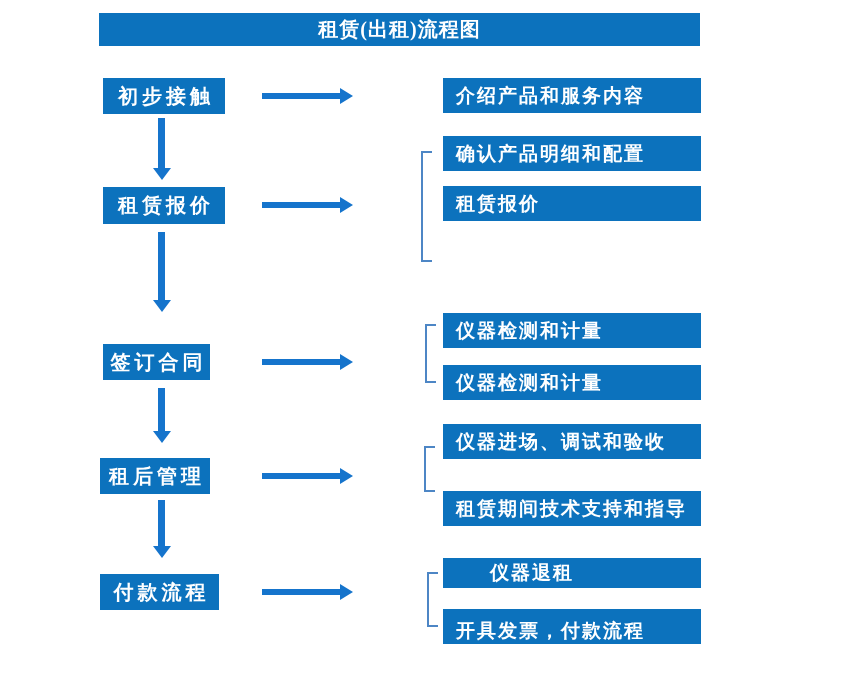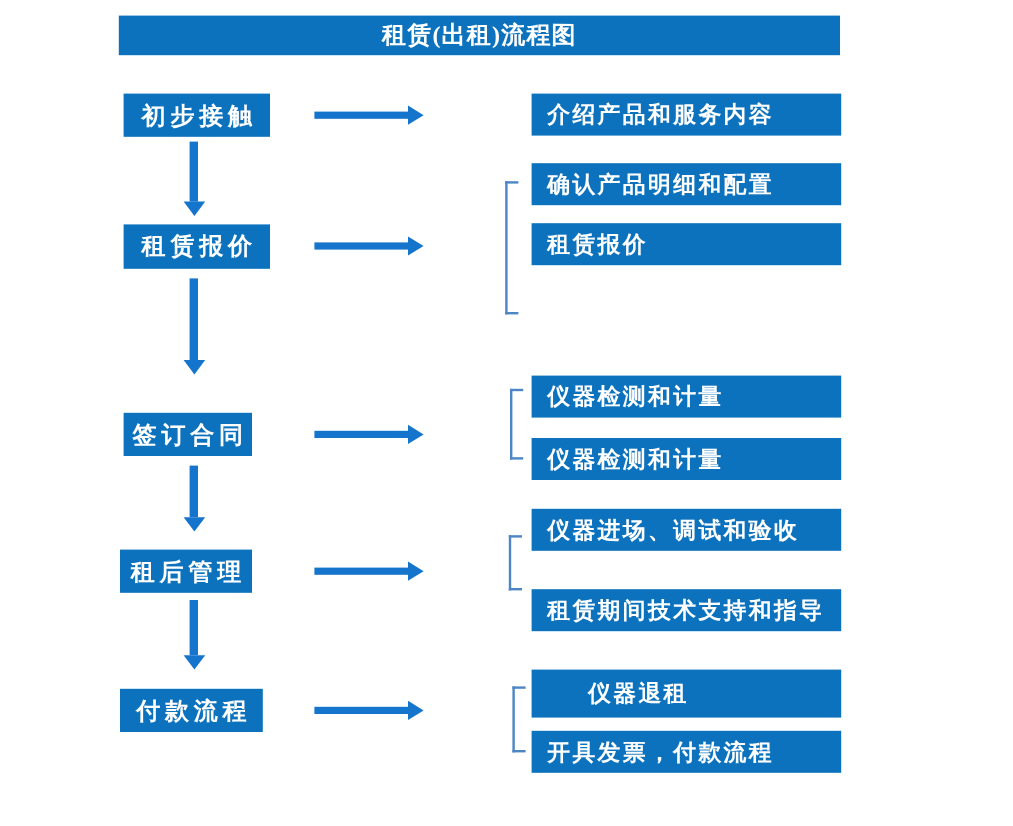--- a/index.html
+++ b/index.html
@@ -98,20 +98,20 @@
     <span>仪器检测和计量</span>
   </div>
 
   <div class="box detail" style="left:443px; top:424px; width:258px; height:35px;">
     <span>仪器进场、调试和验收</span>
   </div>
   <div class="box detail" style="left:443px; top:491px; width:258px; height:35px;">
     <span>租赁期间技术支持和指导</span>
   </div>
 
-  <div class="box detail" style="left:443px; top:558px; width:258px; height:40px;padding-left:47px;">
+  <div class="box detail" style="left:443px; top:558px; width:258px; height:30px;padding-left:47px;">
     <span>仪器退租</span>
   </div>
-  <div class="box detail" style="left:443px; top:609px; width:258px; height:35px;">
+  <div class="box detail" style="left:443px; top:609px; width:258px; height:35px;align-items:flex-end;">
     <span>开具发票，付款流程</span>
   </div>
 
 </div>
 
 </body></html>

